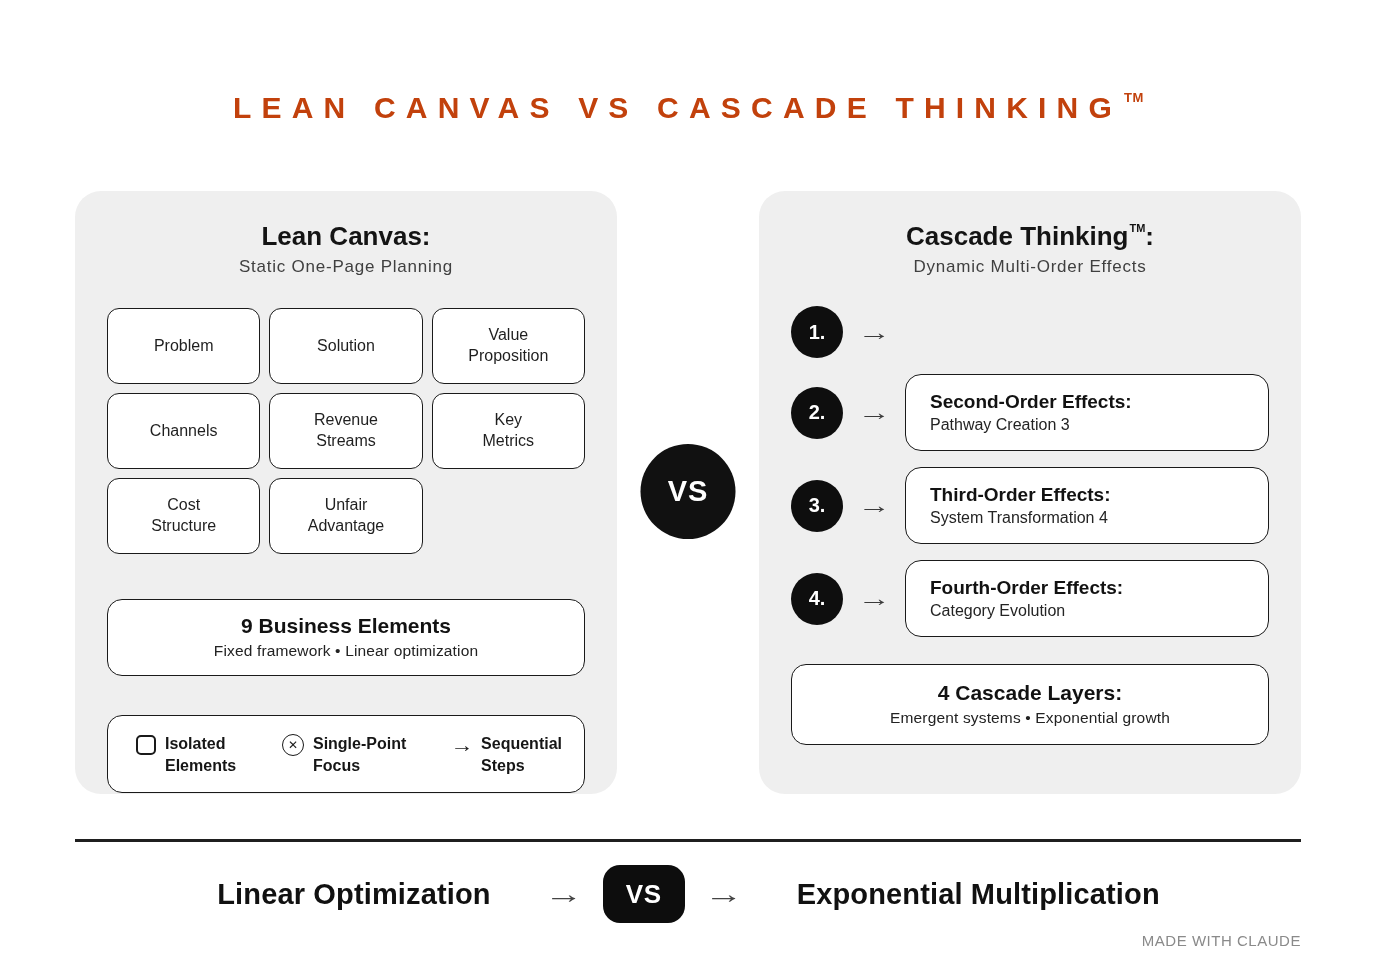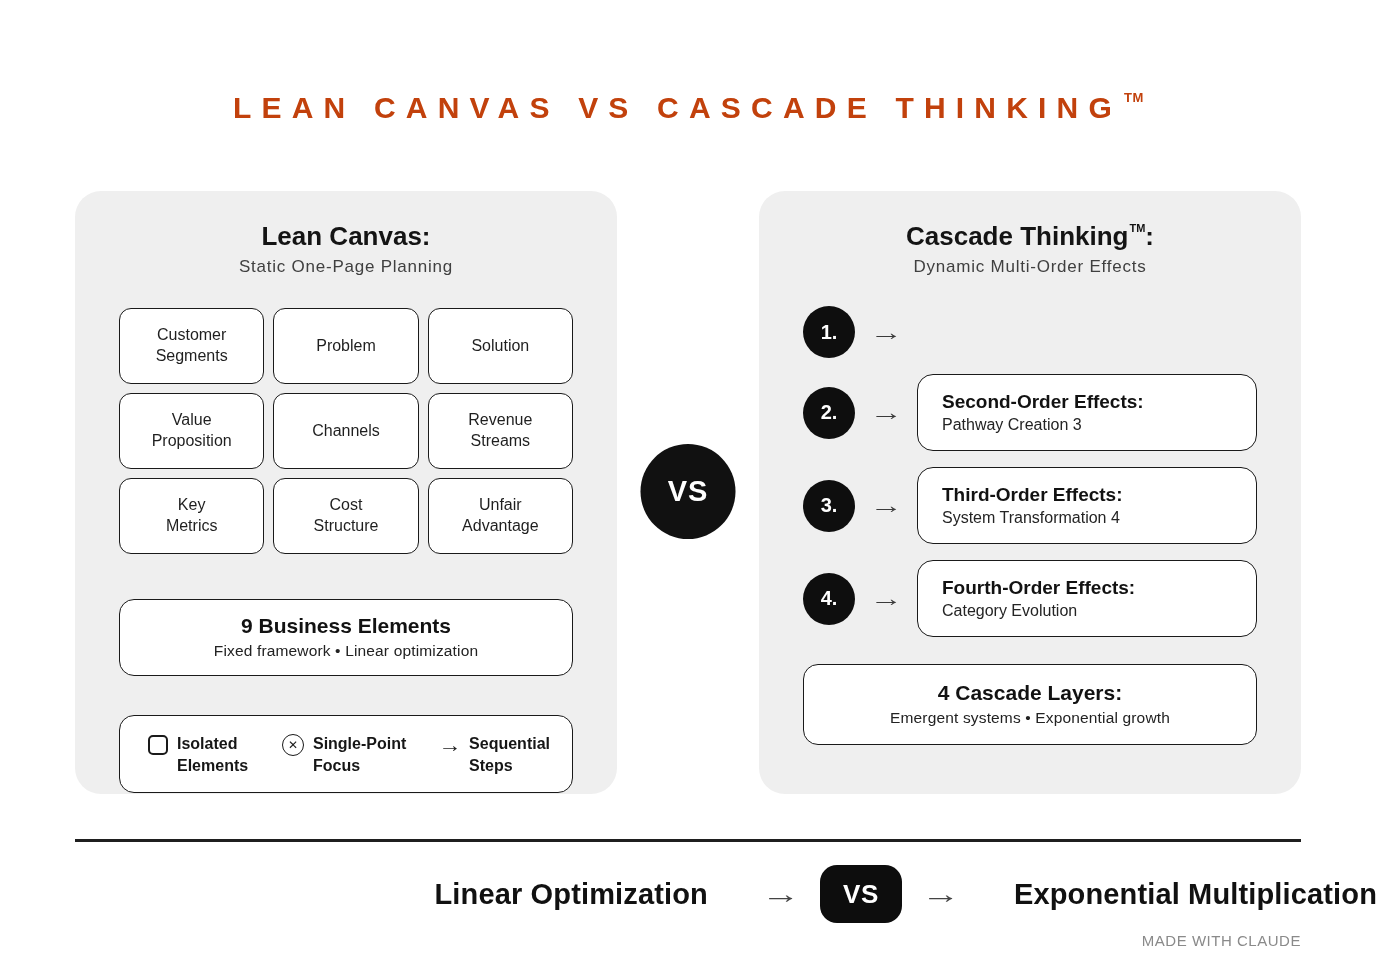--- a/index.html
+++ b/index.html
@@ -36,21 +36,21 @@
     position: relative;
     margin: 66px 76px 0 75px;
     display: flex;
     justify-content: space-between;
   }
   .panel {
     width: 542px;
     height: 603px;
     background: #efefef;
     border-radius: 26px;
-    padding: 24px 44px;
+    padding: 24px 32px;
   }
   .panel-title {
     margin-top: 6px;
     text-align: center;
     font-size: 26px;
     font-weight: 700;
     color: #141414;
   }
   .panel-title .tm2 {
     font-size: 11px;
@@ -204,21 +204,21 @@
   
   .divider {
     margin: 45px 76px 0 75px;
     border: none;
     border-top: 3px solid #1f1f1f;
   }
   .bottom-row {
     margin-top: 23px;
     display: flex;
     align-items: center;
-    justify-content: flex-end;
+    justify-content: center;
     gap: 26px;
   }
   .bottom-label {
     font-size: 29px;
     font-weight: 700;
     color: #111111;
     letter-spacing: 0.005em;
   }
   .bottom-label.left-label { margin-right: 34px; }
   .bottom-label.right-label { margin-left: 34px; }
@@ -255,22 +255,20 @@
 
   <h1 class="main-title"><span>LEAN CANVAS VS CASCADE THINKING</span><span class="tm">TM</span></h1>
 
   <div class="panels">
 
     <section class="panel">
       <h2 class="panel-title">Lean Canvas:</h2>
       <div class="panel-subtitle">Static One-Page Planning</div>
 
       <div class="grid">
-        <div class="cell">Customer
-Segments</div>
         <div class="cell">Problem</div>
         <div class="cell">Solution</div>
         <div class="cell">Value
 Proposition</div>
         <div class="cell">Channels</div>
         <div class="cell">Revenue
 Streams</div>
         <div class="cell">Key
 Metrics</div>
         <div class="cell">Cost

